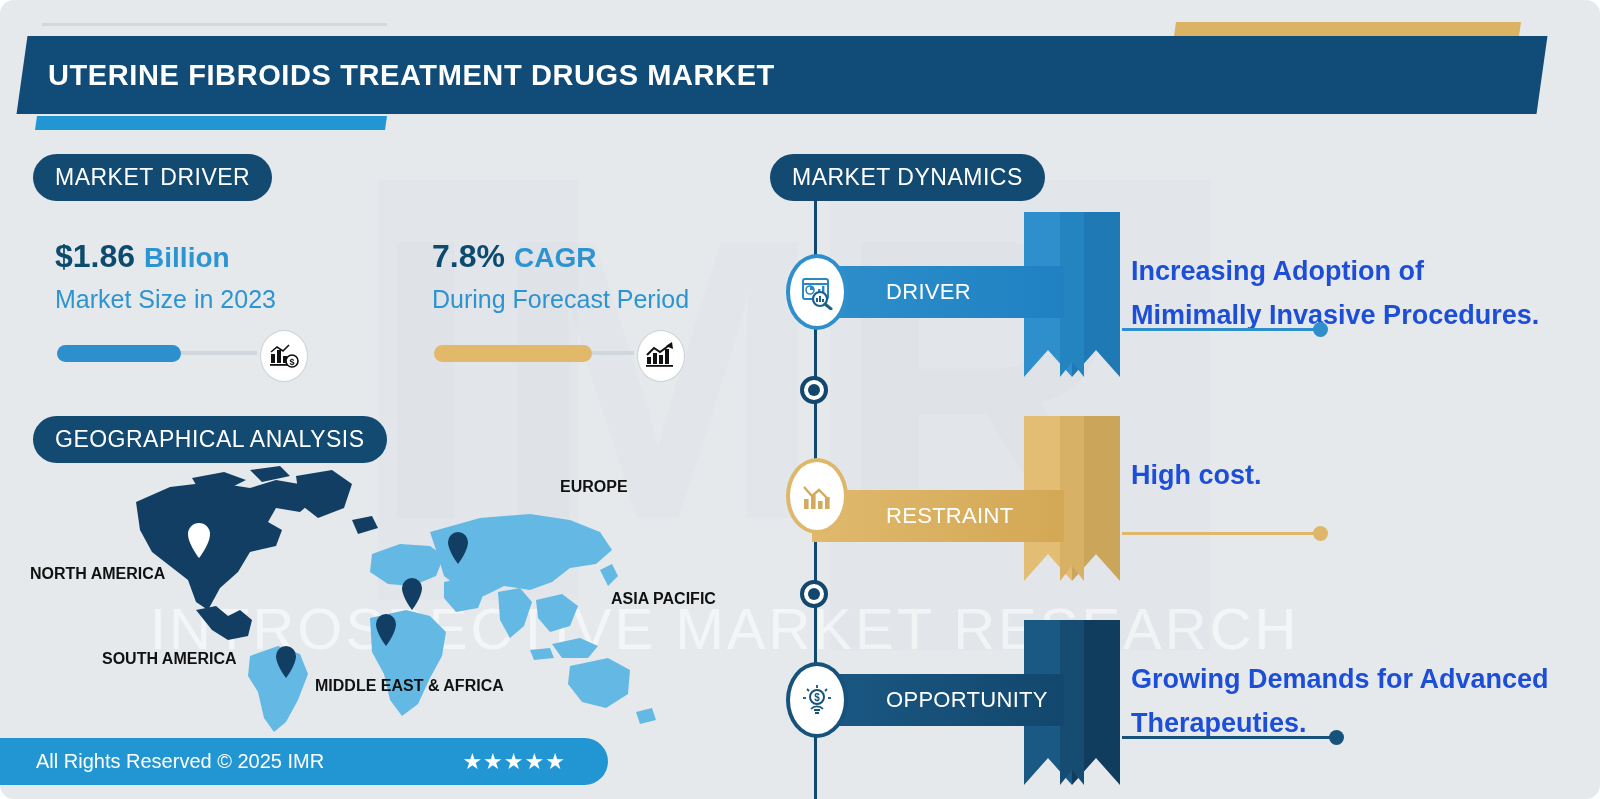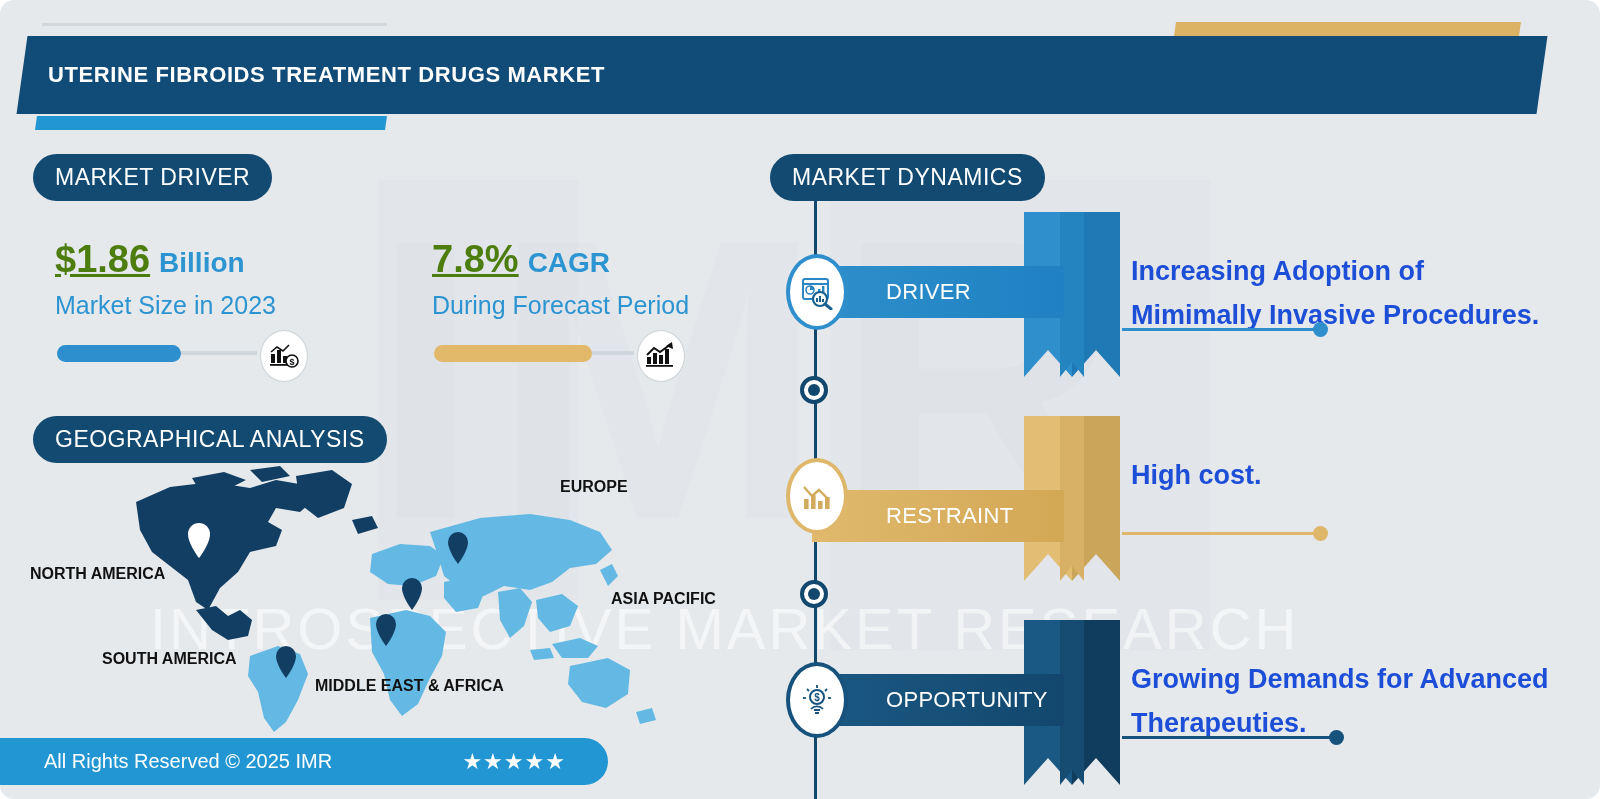--- a/index.html
+++ b/index.html
@@ -63,21 +63,21 @@
     position:absolute; left:22px; top:36px;
     width:1520px; height:78px;
     background:#114b78;
     transform:skewX(-8deg);
   }
   .hdr-title {
     position:absolute; left:48px; top:36px;
     width:1460px; height:78px;
     display:flex; align-items:center;
     color:#ffffff;
-    font-size:22px;
+    font-size:29px;
     font-weight:bold;
     letter-spacing:.6px;
     white-space:nowrap;
   }
   .hdr-underbar {
     position:absolute; left:36px; top:116px;
     width:350px; height:14px;
     background:#2196d3;
     transform:skewX(-8deg);
   }
@@ -96,22 +96,22 @@
   }
   #pill-insight { left:33px; top:154px; }
   #pill-geo     { left:33px; top:416px;text-align:center; }
   #pill-dyn     { left:770px; top:154px; }
 
   
   .stat { position:absolute; }
   #stat-1 { left:55px;  top:238px; }
   #stat-2 { left:432px; top:238px; }
   .stat-value {
-    font-size:38px; font-weight:bold; color:#4d7c0f;
-    display:inline-block; vertical-align:baseline;text-decoration:underline;
+    font-size:32px; font-weight:bold; color:#0c4a6e;
+    display:inline-block; vertical-align:baseline;
   }
   .stat-unit {
     font-size:28px; font-weight:bold; color:#2d94d2;
     display:inline-block; margin-left:9px; vertical-align:baseline;
   }
   .stat-label {
     margin-top:10px;
     font-size:25px; color:#2d94d2; font-weight:normal;
   }
   .bar-wrap { position:absolute; }
@@ -219,21 +219,20 @@
   .dyn-lead.navy .dyn-lead-dot { background:#16527c; }
 
   
   #footer {
     position:absolute; left:0; top:738px;
     width:608px; height:47px;
     background:#2196d3;
     border-radius:0 24px 24px 0;
     display:flex; align-items:center;
     color:#fff;
-    padding-left:8px;
   }
   #footer-text { margin-left:36px; font-size:20px; }
   #footer-stars { margin-left:auto; margin-right:42px; font-size:22px; letter-spacing:1px; }
 </style>
 </head>
 <body>
 
 <div id="canvas">
 
   <div class="wm-band" style="left:378px;top:180px;width:200px;height:420px;"></div>

